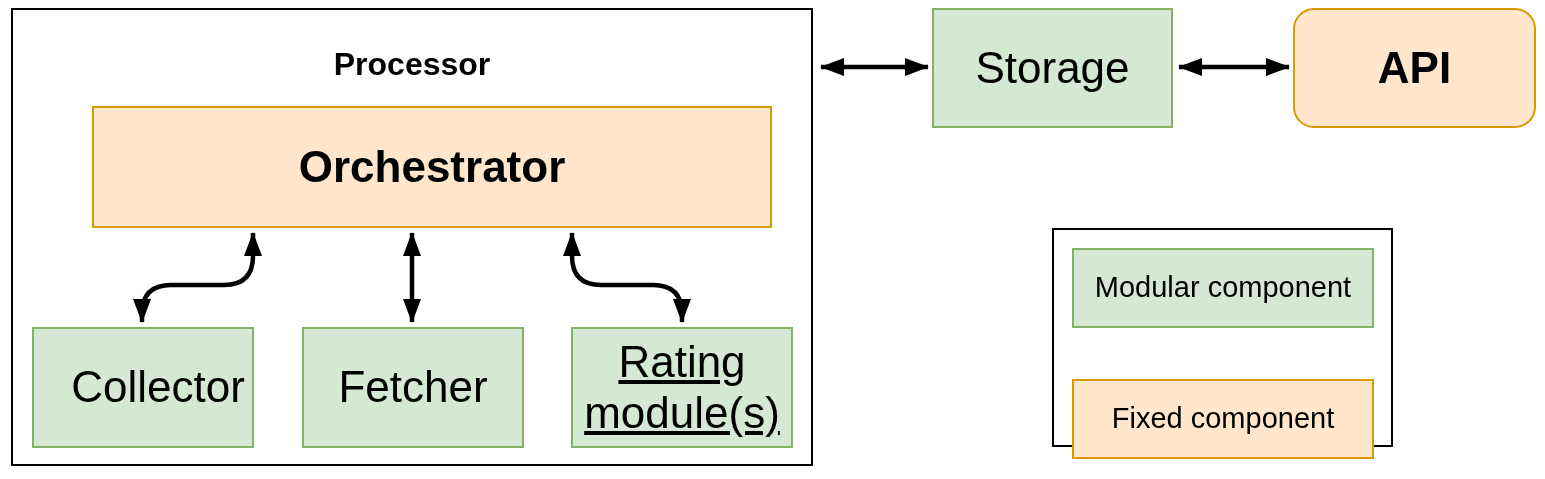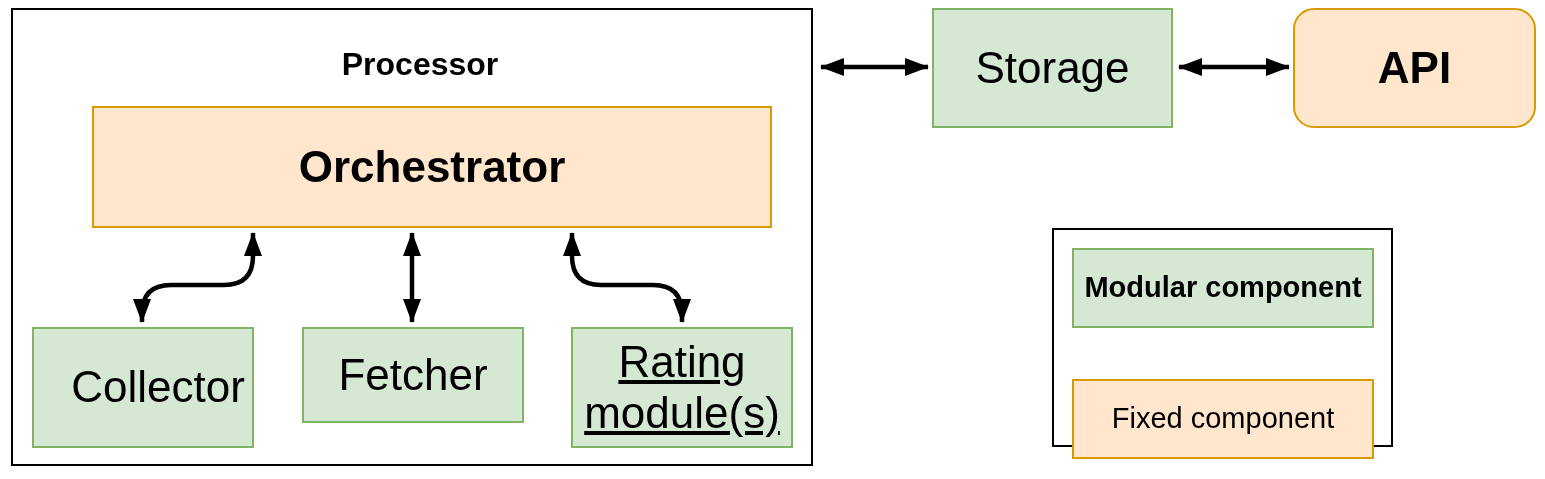--- a/index.html
+++ b/index.html
@@ -58,38 +58,38 @@
   }
   .arrowhead-fill { fill: #000000; stroke: none; }
 </style>
 </head>
 <body>
 
 <div id="canvas">
 
   <div class="box container-box" style="left:11px; top:8px; width:802px; height:458px;"></div>
 
-  <div class="group-title" style="left:11px; top:46px; width:802px;padding-left:8px;">Processor</div>
+  <div class="group-title" style="left:11px; top:46px; width:802px;">Processor</div>
 
   <div class="box component-box bold" style="left: 92px; top: 106px; width: 680px; height: 122px; background-color: rgb(255, 230, 204); border-color: rgb(215, 155, 0);">Orchestrator</div>
 
   <div class="box component-box" style="left: 32px; top: 327px; width: 222px; height: 121px; background-color: rgb(213, 232, 212); border-color: rgb(130, 179, 102); padding-left: 30px;">Collector</div>
 
-  <div class="box component-box" style="left: 302px; top: 327px; width: 222px; height: 96px; background-color: rgb(213, 232, 212); border-color: rgb(130, 179, 102);">Fetcher</div>
+  <div class="box component-box" style="left: 302px; top: 327px; width: 222px; height: 121px; background-color: rgb(213, 232, 212); border-color: rgb(130, 179, 102);">Fetcher</div>
 
   <div class="box component-box prewrap" style="left: 571px; top: 327px; width: 222px; height: 121px; background-color: rgb(213, 232, 212); border-color: rgb(130, 179, 102);">Rating
 module(s)</div>
 
   <div class="box component-box" style="left: 932px; top: 8px; width: 241px; height: 120px; background-color: rgb(213, 232, 212); border-color: rgb(130, 179, 102);">Storage</div>
 
   <div class="box component-box bold" style="left: 1293px; top: 8px; width: 243px; height: 120px; background-color: rgb(255, 230, 204); border-color: rgb(215, 155, 0); border-radius: 21px;">API</div>
 
   <div class="box container-box" style="left:1052px; top:228px; width:341px; height:219px;"></div>
 
-  <div class="box component-box legend-label" style="left: 1072px; top: 248px; width: 302px; height: 80px; background-color: rgb(213, 232, 212); border-color: rgb(130, 179, 102); font-weight: bold;">Modular component</div>
+  <div class="box component-box legend-label" style="left: 1072px; top: 248px; width: 302px; height: 80px; background-color: rgb(213, 232, 212); border-color: rgb(130, 179, 102);">Modular component</div>
 
   <div class="box component-box legend-label" style="left: 1072px; top: 347px; width: 302px; height: 80px; background-color: rgb(255, 230, 204); border-color: rgb(215, 155, 0); margin-top: 32px;">Fixed component</div>
 
   <svg id="arrow-layer" viewBox="0 0 1545 479" xmlns="http://www.w3.org/2000/svg">
     <defs>
       <marker id="ah-end" markerUnits="userSpaceOnUse" markerWidth="26" markerHeight="20" refX="23" refY="10" orient="auto">
         <path class="arrowhead-fill" d="M0,1 L24,10 L0,19 Z"></path>
       </marker>
       <marker id="ah-start" markerUnits="userSpaceOnUse" markerWidth="26" markerHeight="20" refX="23" refY="10" orient="auto-start-reverse">
         <path class="arrowhead-fill" d="M0,1 L24,10 L0,19 Z"></path>

